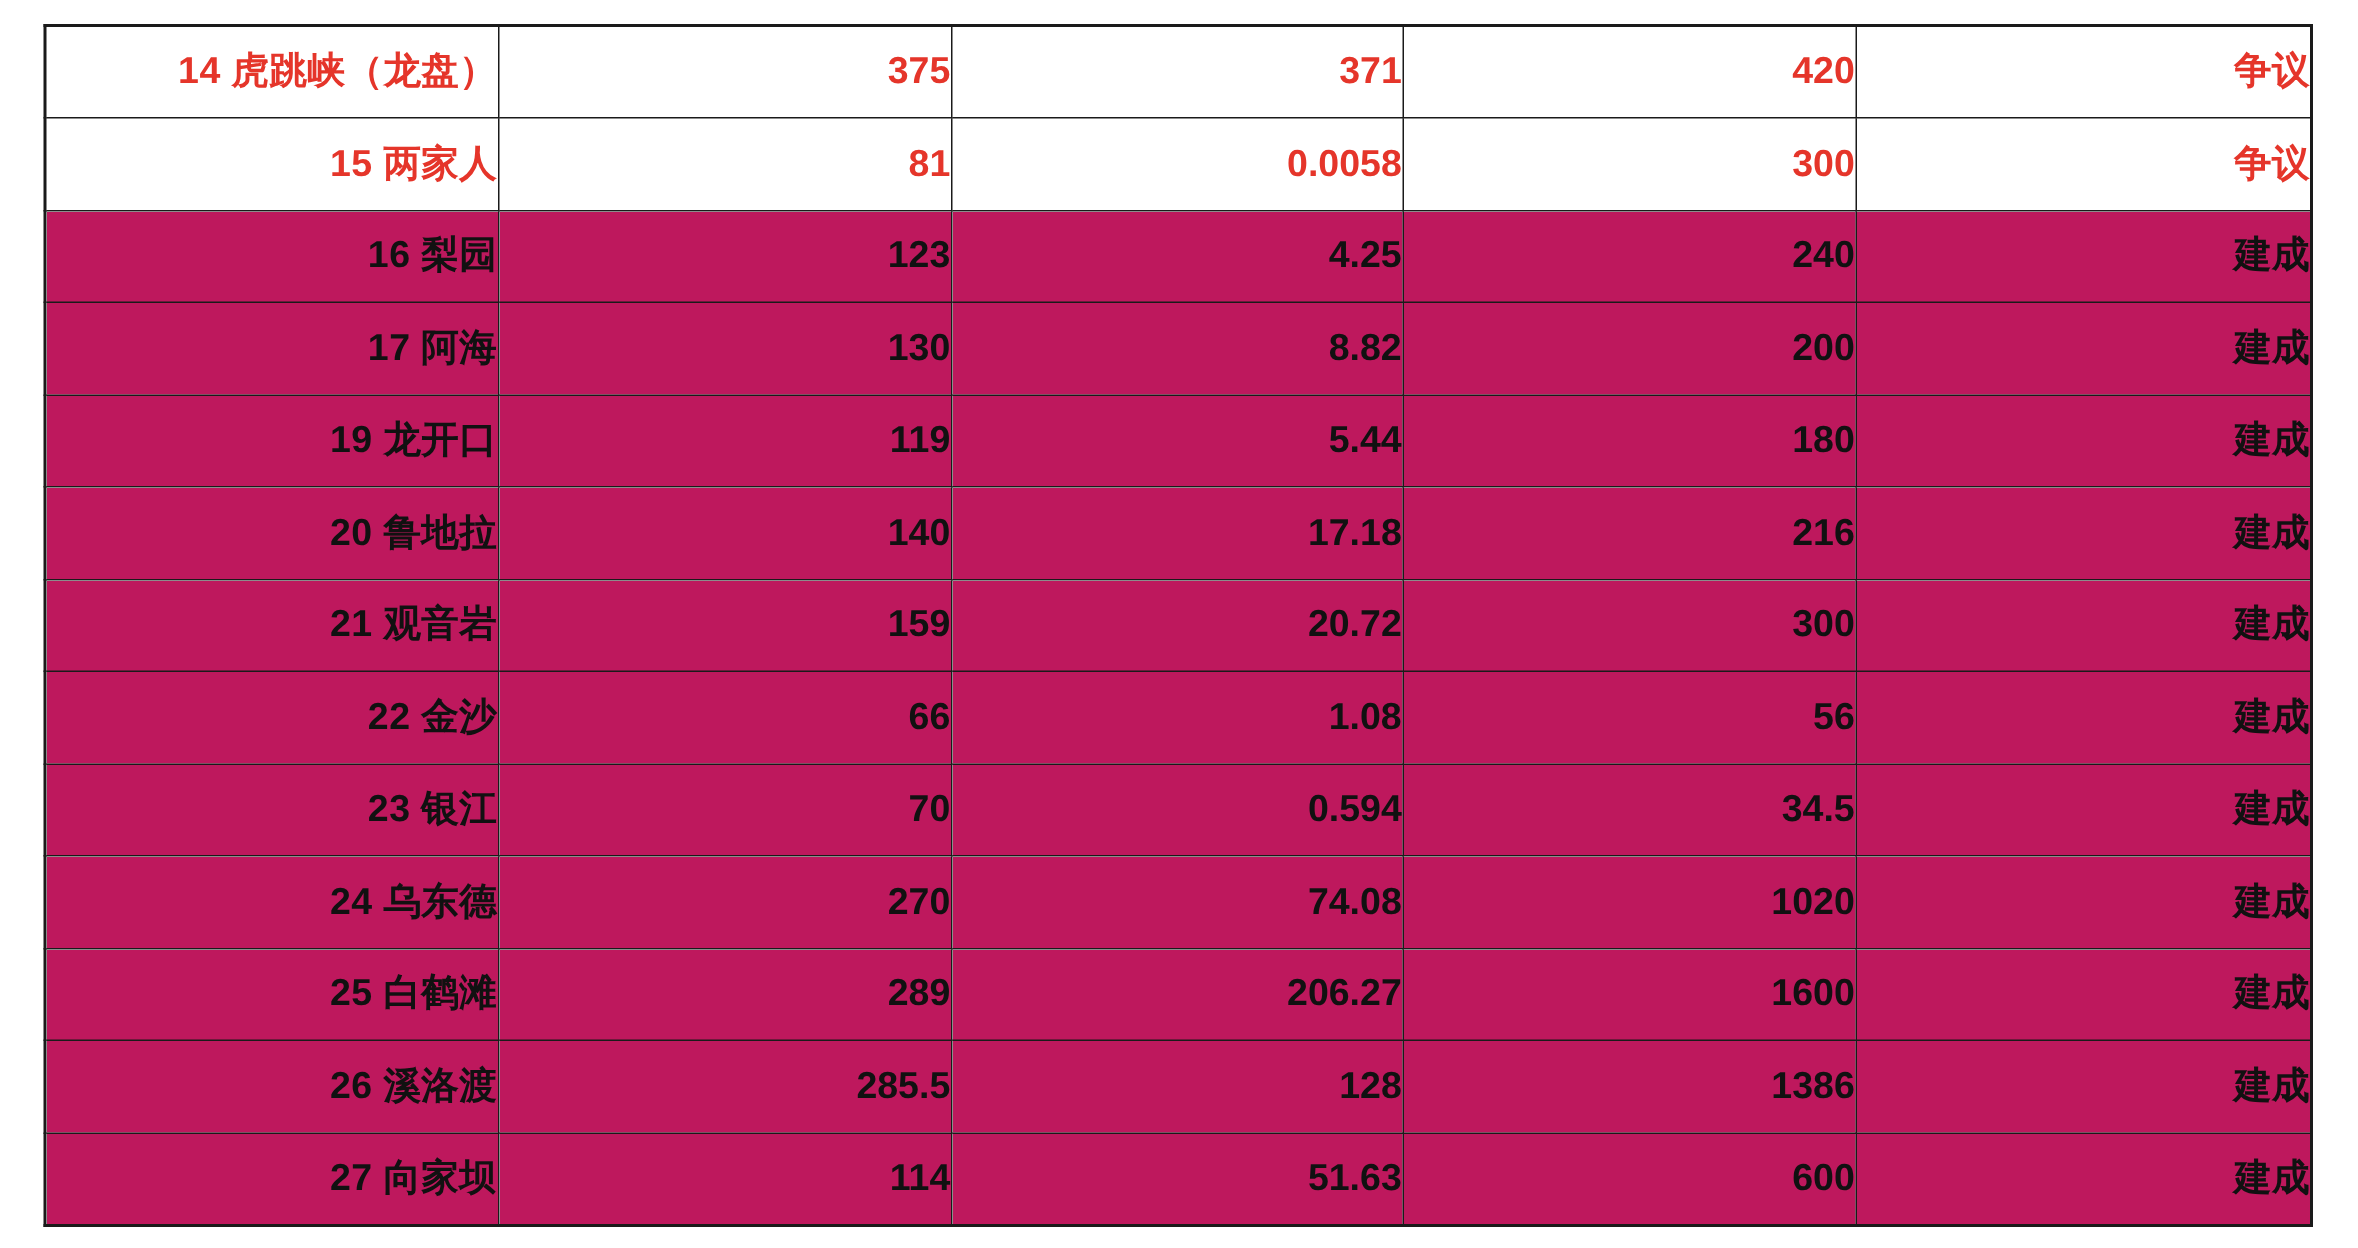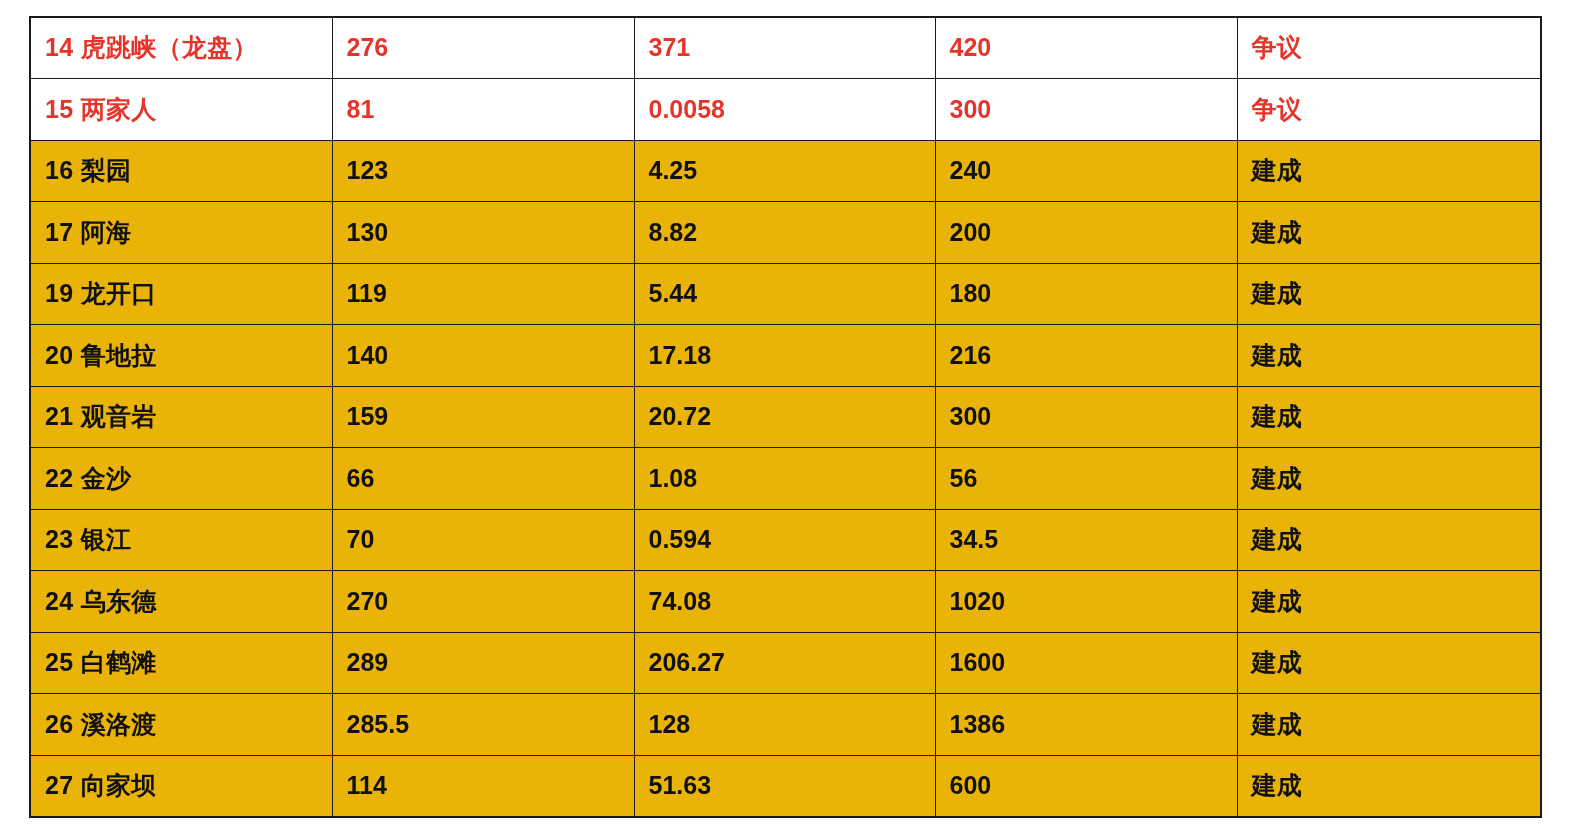--- a/index.html
+++ b/index.html
@@ -12,20 +12,21 @@
     height: 832px;
     font-family: "Liberation Sans", "DejaVu Sans", sans-serif;
     overflow: hidden;
   }
   #table-wrap {
     position: absolute;
     left: 29px;
     top: 16px;
     width: 1242px;
     height: 802px;
+    text-align: right;
   }
   table.dam-table {
     border-collapse: collapse;
     table-layout: fixed;
     width: 1511px;
     height: 802px;
     border: 2px solid #1a1a1a;
   }
   table.dam-table col.c-name   { width: 302px; }
   table.dam-table col.c-h      { width: 302px; }
@@ -43,21 +44,21 @@
     height: 57.2px;
     box-sizing: border-box;
     white-space: nowrap;
     overflow: hidden;
   }
   tr.row-disputed td {
     background: #ffffff;
     color: #E5352A;
   }
   tr.row-built td {
-    background: #eab308;
+    background: #be185d;
     color: #111111;
   }
   
   td.cell-name, td.cell-status {
     font-weight: bold;
     letter-spacing: 0.3px;
   }
 </style>
 </head>
 <body>
@@ -67,21 +68,21 @@
     <colgroup>
       <col class="c-name">
       <col class="c-h">
       <col class="c-cap">
       <col class="c-pow">
       <col class="c-status">
     </colgroup>
     <tbody id="table-body">
         <tr class="row-disputed">
           <td class="cell-name">14 虎跳峡（龙盘）</td>
-          <td class="cell-height">276</td>
+          <td class="cell-height">375</td>
           <td class="cell-capacity">371</td>
           <td class="cell-power">420</td>
           <td class="cell-status">争议</td>
         </tr>
         <tr class="row-disputed">
           <td class="cell-name">15 两家人</td>
           <td class="cell-height">81</td>
           <td class="cell-capacity">0.0058</td>
           <td class="cell-power">300</td>
           <td class="cell-status">争议</td>

